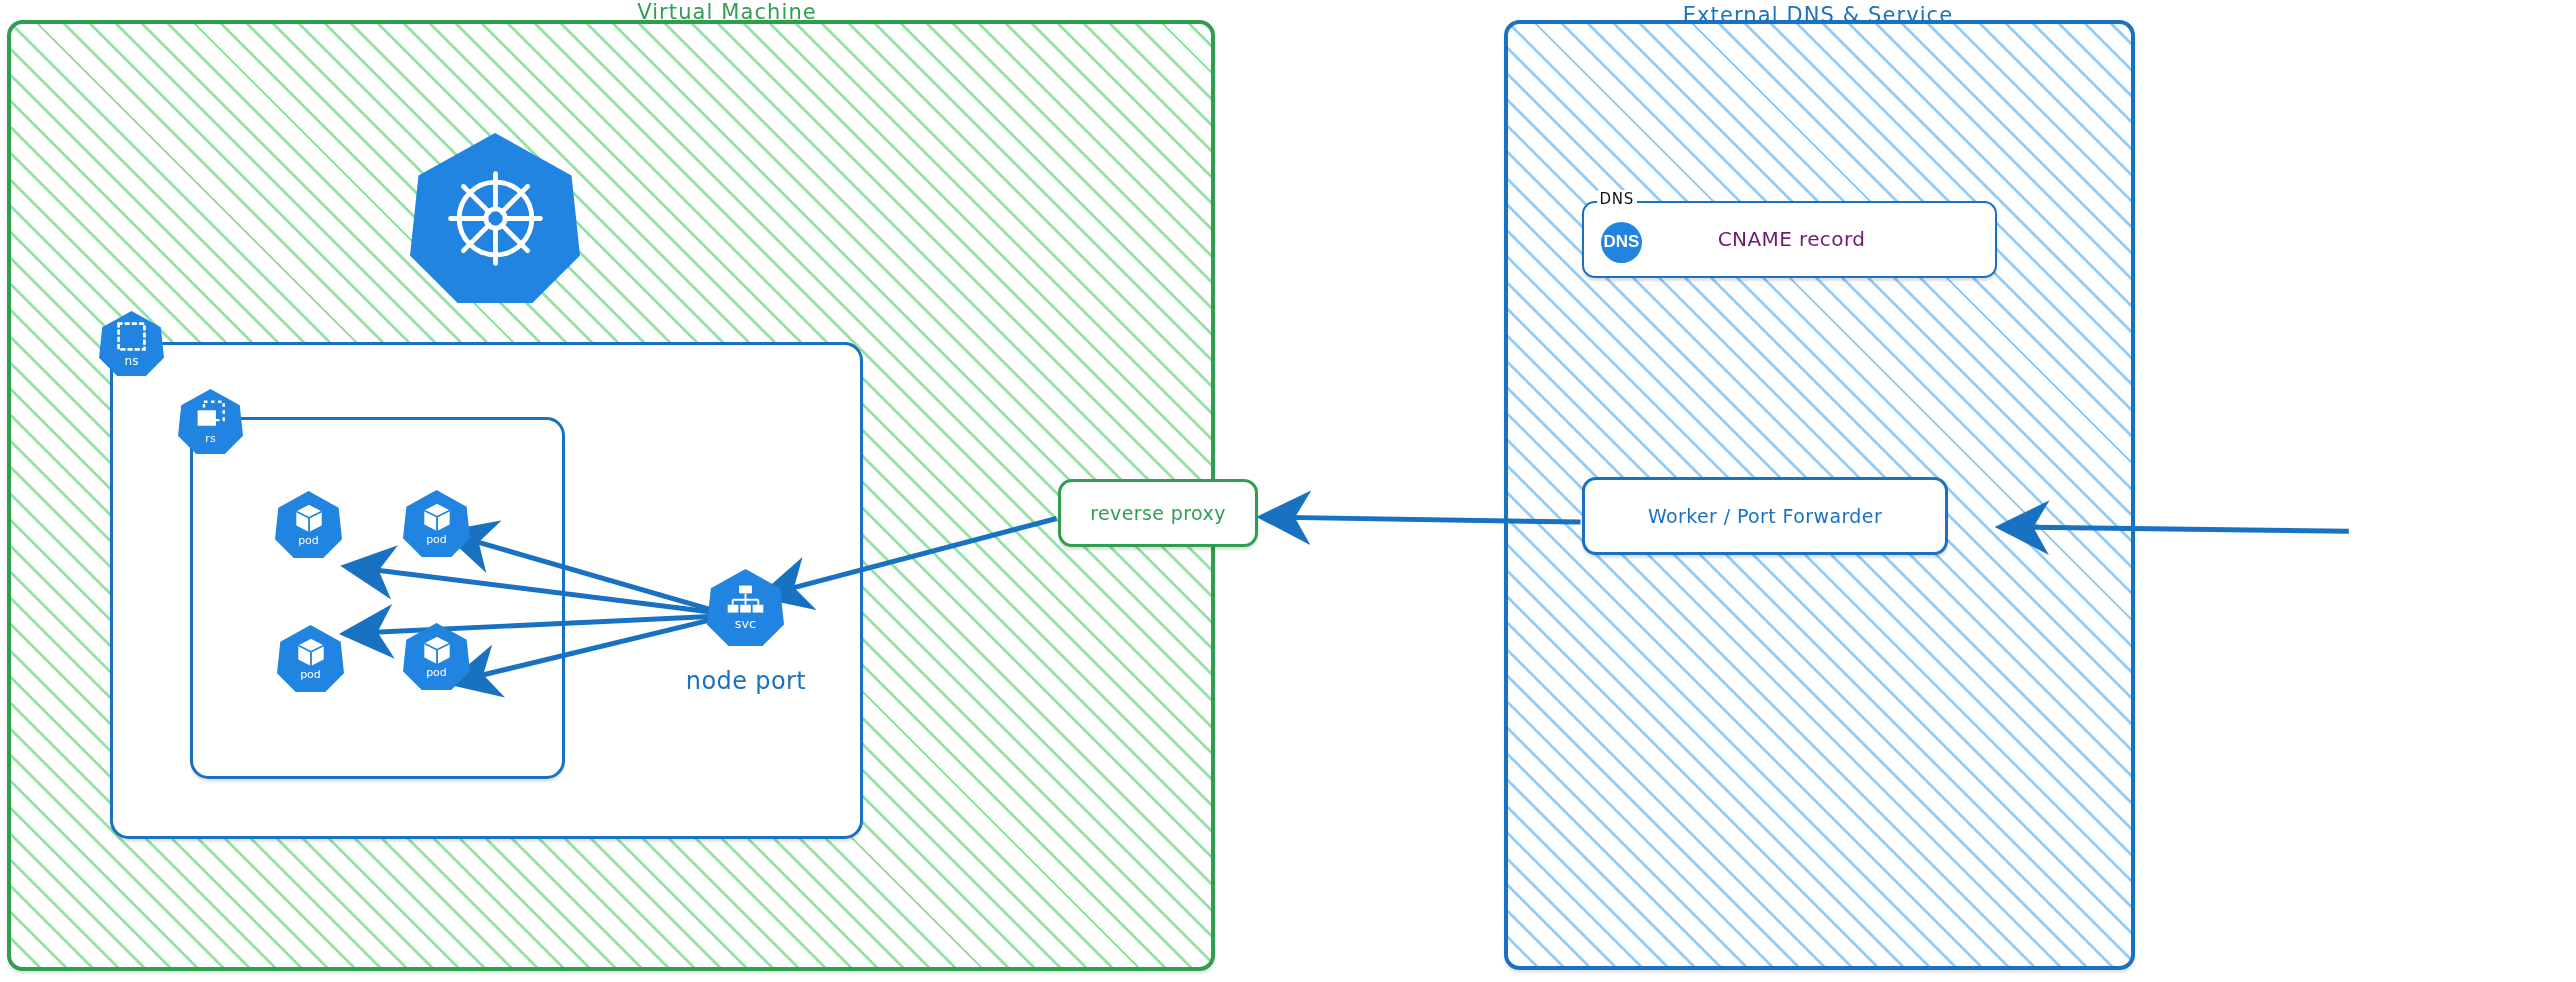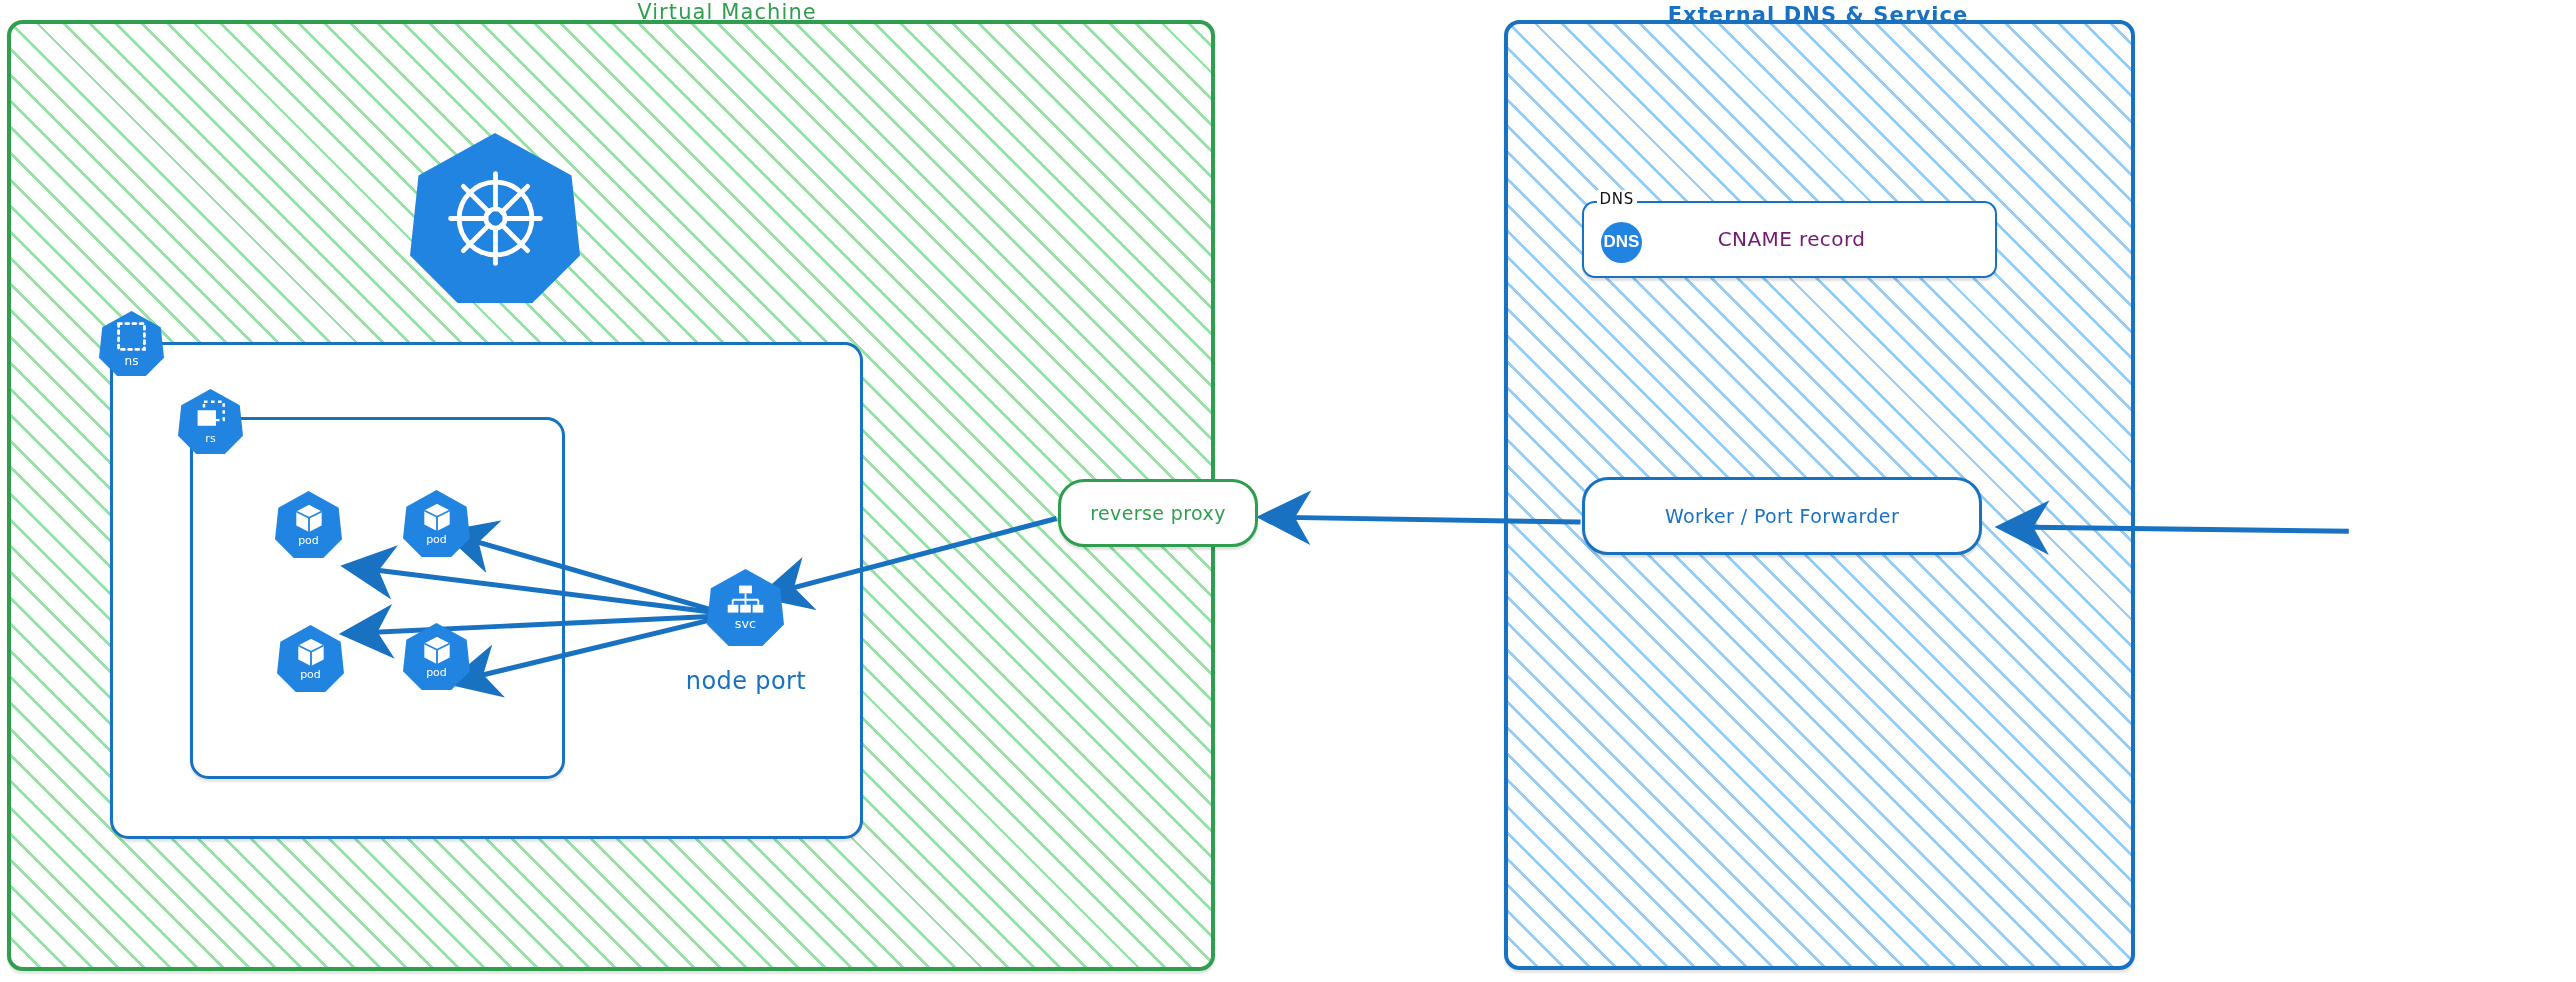--- a/index.html
+++ b/index.html
@@ -13,21 +13,21 @@
   .group-title{
     position:absolute;
     font-family:"DejaVu Sans", sans-serif;
     font-size:21px;
     font-weight:400;
     letter-spacing:1.1px;
     white-space:nowrap;
     transform:translateX(-50%);
   }
   #vm-title{left:727px;top:0px;color:#2F9E4F;}
-  #ext-title{left:1818px;top:2.8px;color:#1971C2;font-weight:bold;}
+  #ext-title{left:1818px;top:2.8px;color:#1971C2;}
 
   
   .zone{
     position:absolute;
     box-sizing:border-box;
     border-radius:15.6px;
   }
   #vm-zone{
     left:7px;top:20px;width:1208px;height:951px;
     border:4.3px solid #2F9E4F;
@@ -56,37 +56,37 @@
     position:absolute;box-sizing:border-box;
     background:#ffffff;border:3.6px solid #1971C2;border-radius:18.5px;
     box-shadow:0 2.8px 2.1px rgba(0,0,0,0.10);
   }
   #ns-box{left:110px;top:342px;width:753px;height:497px;}
   #rs-box{left:190px;top:417px;width:375px;height:362px;}
 
   
   .nodebox{
     position:absolute;box-sizing:border-box;
-    background:#ffffff;border-radius:26px;
+    background:#ffffff;border-radius:14px;
     display:flex;align-items:center;justify-content:center;
     box-shadow:0 2.8px 2.1px rgba(0,0,0,0.12);
   }
   .nodebox .label{
     font-family:"DejaVu Sans",sans-serif;
     font-size:19px;letter-spacing:0.4px;white-space:nowrap;
   }
 
   #revproxy-box{
     left:1058px;top:479px;width:200px;height:68px;
     border:3.6px solid #2F9E4F;
   }
   #revproxy-box .label{color:#2F9E4F;}
 
   #worker-box{
-    left:1582px;top:477px;width:400px;height:78px;
+    left:1582px;top:477px;width:366px;height:78px;
     border:3.6px solid #1971C2;
   }
   #worker-box .label{color:#1971C2;}
 
   #dns-box{
     left:1582px;top:201px;width:415px;height:77px;
     border:2.8px solid #1971C2;border-radius:12.8px;
     display:block;
   }
   #dns-kind{

